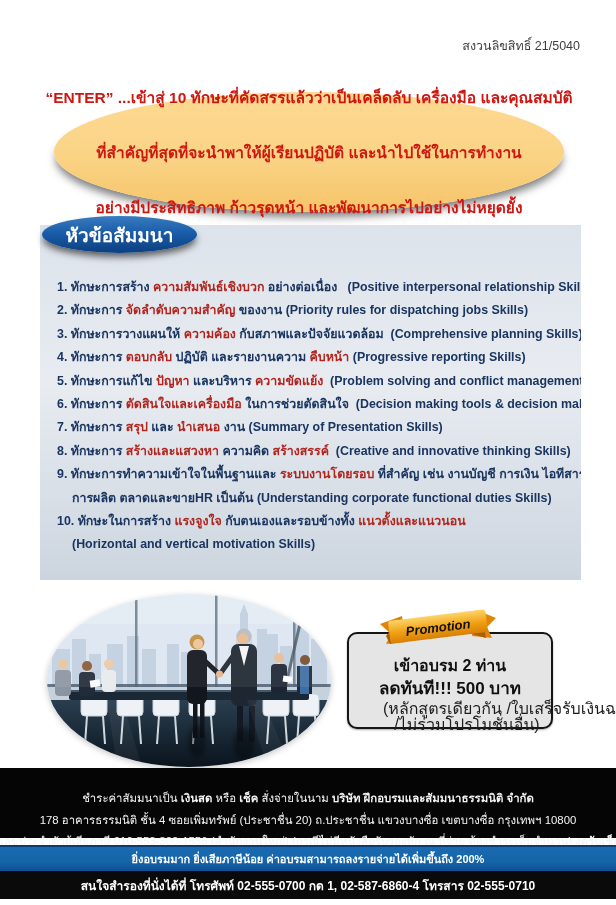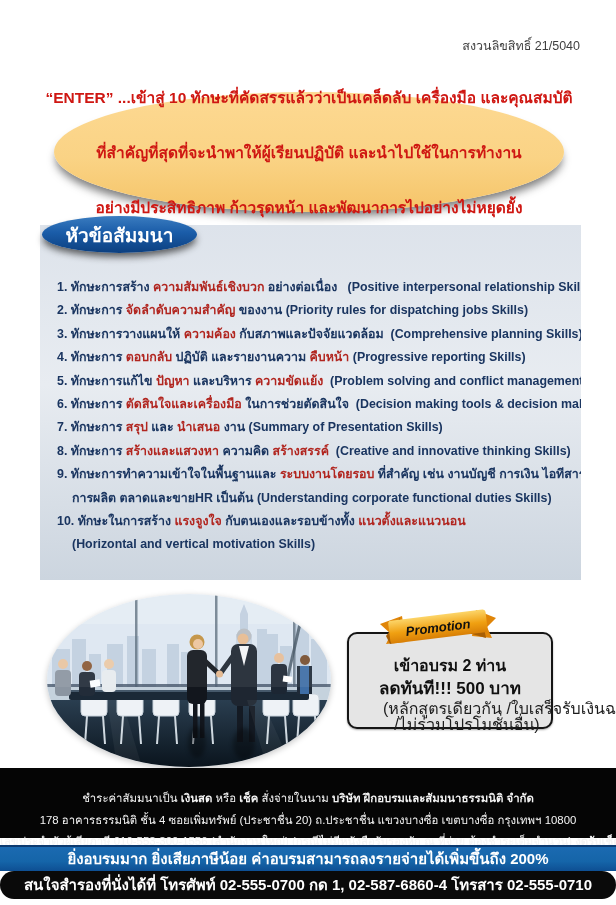--- a/index.html
+++ b/index.html
@@ -47,24 +47,24 @@
   .promo-ribbon{position:absolute;left:374px;top:606px;width:128px;height:42px;}
 
   .payment-bar{position:absolute;left:0;top:768px;width:616px;height:70px;background:#050505;
                text-align:center;padding-top:20px;box-sizing:border-box;}
   .payment-line{white-space:pre;font-size:11.4px;color:#f4f4f4;line-height:21.5px;}
 
   .tax-bar{position:absolute;left:0;top:845px;width:616px;height:26px;box-sizing:border-box;
            border-top:2px solid #0c3a70;
            background:linear-gradient(180deg,#1b6ab1 0%,#1565a9 60%,#0e4f93 100%);
            display:flex;align-items:center;justify-content:center;
-           color:#ffffff;font-size:15px;font-weight:700;white-space:pre;text-align:right;}
+           color:#ffffff;font-size:11px;font-weight:700;white-space:pre;text-align:right;}
   .contact-bar{position:absolute;left:0;top:871px;width:616px;height:28px;background:#0a0a0a;
                display:flex;align-items:center;justify-content:center;
-               color:#ffffff;font-size:15px;font-weight:600;white-space:pre;border-radius:14px;}
+               color:#ffffff;font-size:12px;font-weight:600;white-space:pre;}
 </style>
 </head>
 <body>
 
 <div class="page">
 
   <div class="copyright">สงวนลิขสิทธิ์ 21/5040</div>
 
   <div class="intro-blob">
       <div class="intro-line">“ENTER” ...เข้าสู่ 10 ทักษะที่คัดสรรแล้วว่าเป็นเคล็ดลับ เครื่องมือ และคุณสมบัติ</div>

